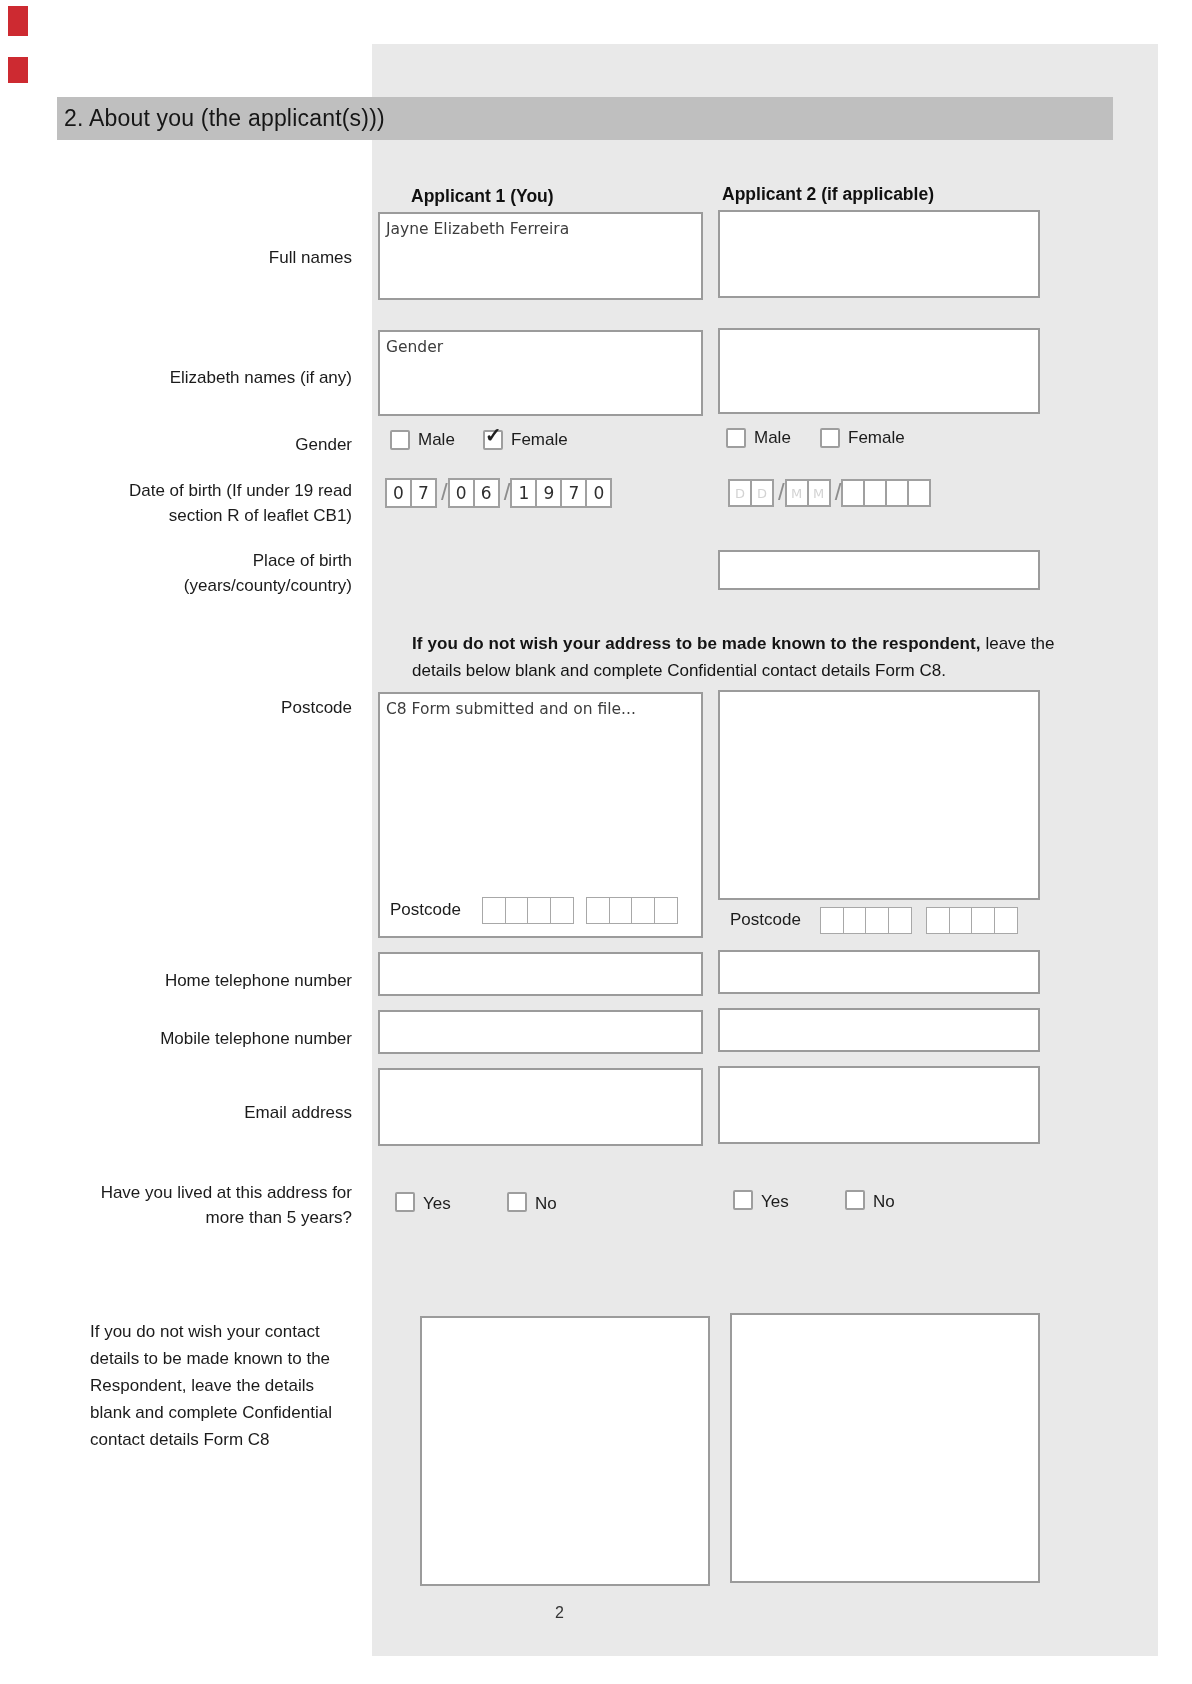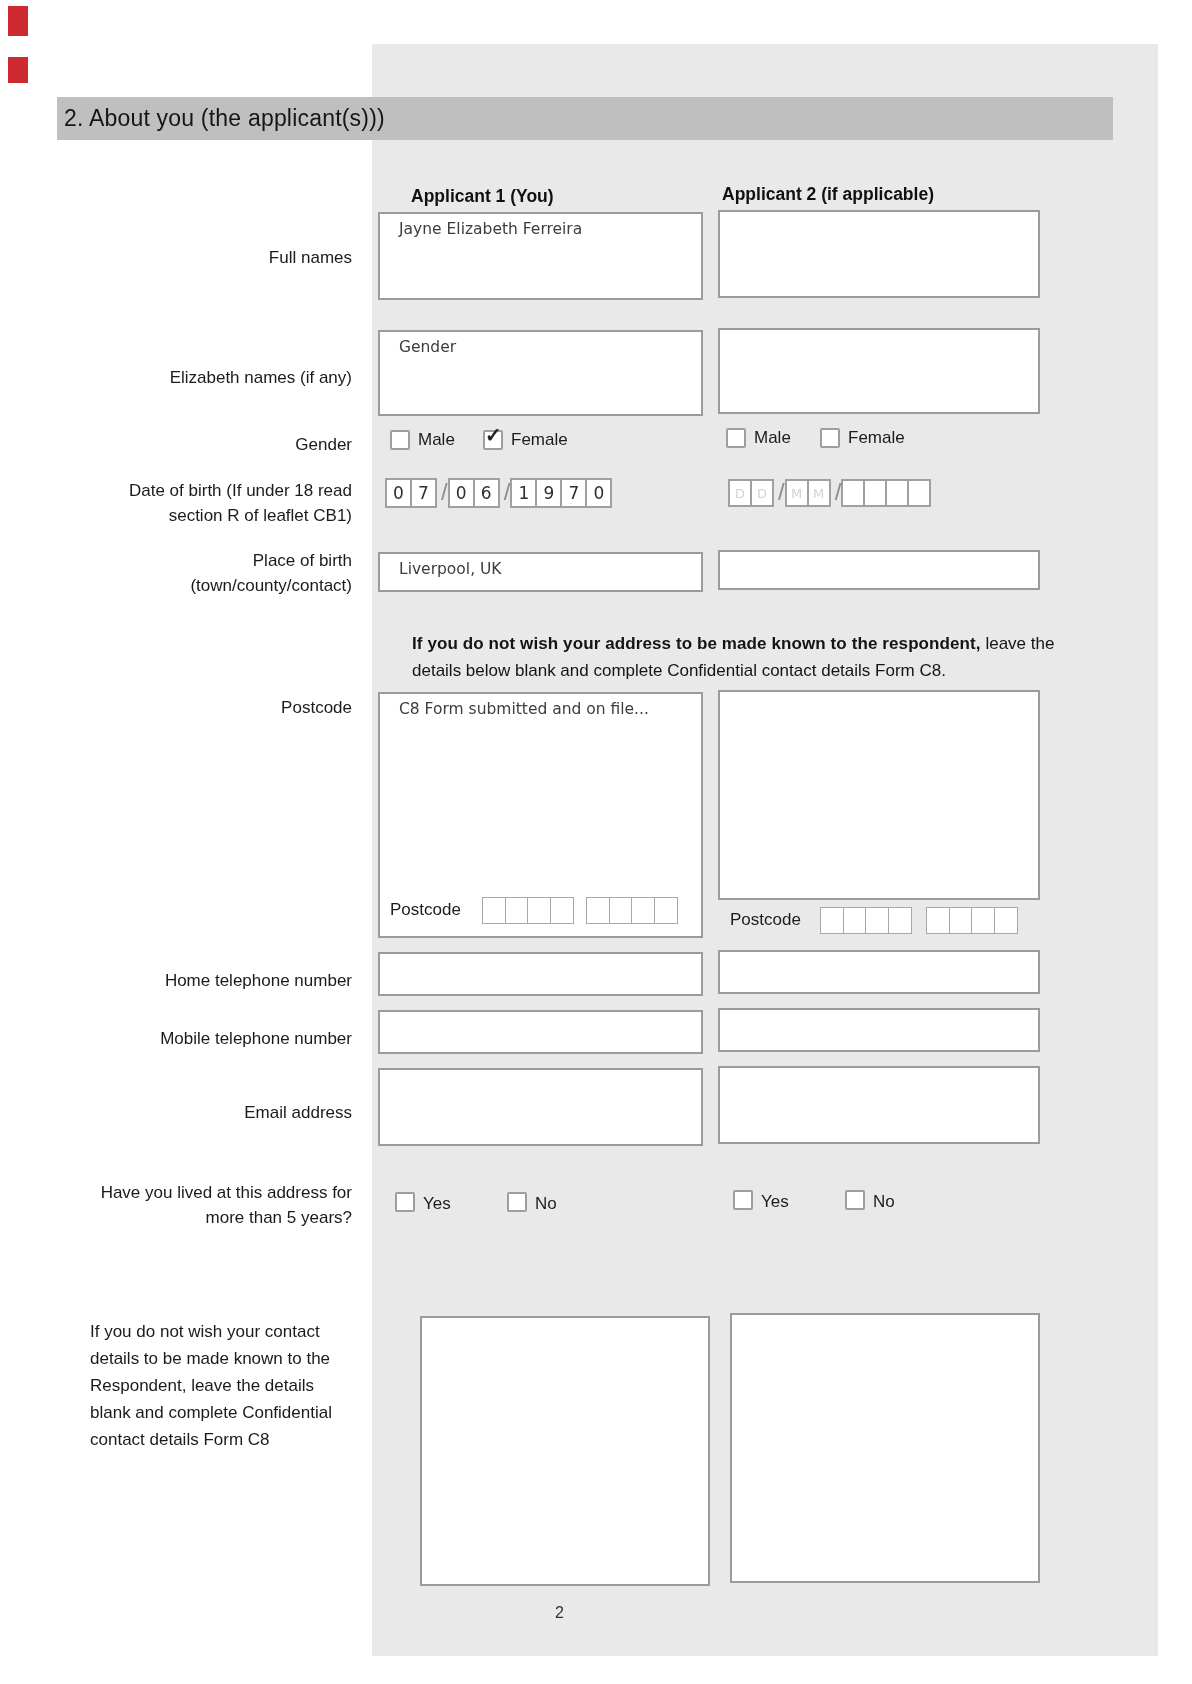--- a/index.html
+++ b/index.html
@@ -8,21 +8,21 @@
   .abs{position:absolute;}
   .shade{background:#e9e9e9;}
   .redmark{background:#cd2a31;}
   .hdrbar{background:#bfbfbf;display:flex;align-items:center;padding-left:7px;
           font-size:23px;letter-spacing:.2px;color:#161616;}
   .colhdr{font-weight:bold;font-size:17.5px;color:#101010;}
   .lbl{font-size:17px;color:#1b1b1b;text-align:right;line-height:25px;}
   .lbl-left{font-size:17px;color:#1b1b1b;text-align:left;line-height:27px;}
   .fbox{background:#ffffff;border:2px solid #9b9b9b;box-sizing:border-box;}
   .entry{font-family:"DejaVu Sans",sans-serif;font-size:15.5px;color:#3d3d3d;
-         padding:5px 19px;line-height:20px;}
+         padding:5px 6px;line-height:20px;}
   .cb{width:20px;height:20px;background:#fff;border:2px solid #9e9e9e;box-sizing:border-box;
       border-radius:2px;position:absolute;}
   .cbt{font-size:17px;position:absolute;}
   .tick{position:absolute;font-size:20px;font-weight:bold;color:#222;top:-7px;left:0px;line-height:20px;}
   .cellrow{position:absolute;display:flex;align-items:center;}
   .cell{width:27px;height:30px;background:#fff;border:2px solid #a0a0a0;box-sizing:border-box;
         margin-left:-2px;display:flex;align-items:center;justify-content:center;
         font-family:"DejaVu Sans",sans-serif;font-size:17px;color:#2e2e2e;}
   .cell:first-child{margin-left:0;}
   .cell.small{width:24px;height:28px;}
@@ -65,21 +65,21 @@
   <div class="abs cb" style="left:483px;top:430px;">
     <span class="tick">✓</span>
   </div>
   <div class="abs cbt" style="left:511px;top:430px;">Female</div>
   <div class="abs cb" style="left:726px;top:428px;"></div>
   <div class="abs cbt" style="left:754px;top:428px;">Male</div>
   <div class="abs cb" style="left:820px;top:428px;"></div>
   <div class="abs cbt" style="left:848px;top:428px;">Female</div>
 
   <div class="abs lbl" style="left:60px;top:478px;width:292px;">
-    <span>Date of birth (If under 18 read</span><br>
+    <span>Date of birth (If under 19 read</span><br>
     <span>section R of leaflet CB1)</span>
   </div>
   <div class="cellrow" style="left:385px;top:478px;">
     <div class="cell">0</div>
     <div class="cell">7</div>
     <div class="slash">/</div>
     <div class="cell">0</div>
     <div class="cell">6</div>
     <div class="slash">/</div>
     <div class="cell">1</div>
@@ -95,23 +95,22 @@
     <div class="cell small hint">M</div>
     <div class="slash">/</div>
     <div class="cell small"></div>
     <div class="cell small"></div>
     <div class="cell small"></div>
     <div class="cell small"></div>
   </div>
 
   <div class="abs lbl" style="left:60px;top:548px;width:292px;">
     <span>Place of birth</span><br>
-    <span>(town/county/contact)</span>
+    <span>(years/county/country)</span>
   </div>
-  <div class="abs fbox entry" style="left:378px;top:552px;width:325px;height:40px;">Liverpool, UK</div>
   <div class="abs fbox entry" style="left:718px;top:550px;width:322px;height:40px;"></div>
 
   <div class="abs note" style="left:412px;top:630px;width:648px;">
     <b>If you do not wish your address to be made known to the respondent,</b><span> leave the details below blank and complete Confidential contact details Form C8.</span>
   </div>
 
   <div class="abs lbl" style="left:60px;top:695px;width:292px;">Postcode</div>
   <div class="abs fbox" style="left:378px;top:692px;width:325px;height:246px;">
     <div class="entry">C8 Form submitted and on file...</div>
     <div class="abs" style="left:10px;top:206px;font-size:17px;">Postcode</div>

